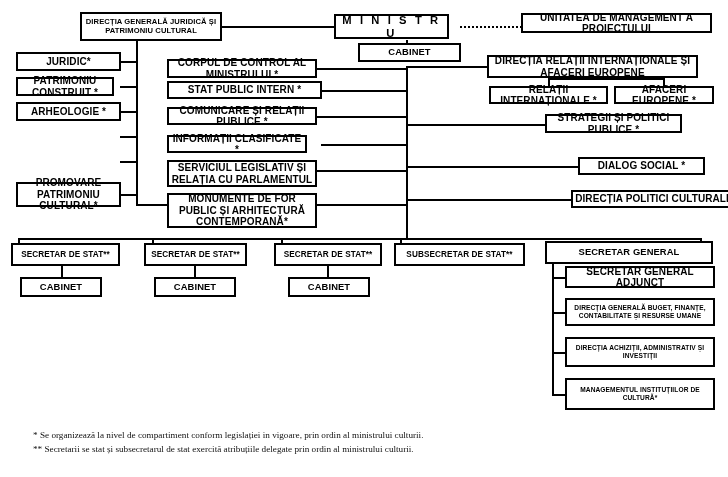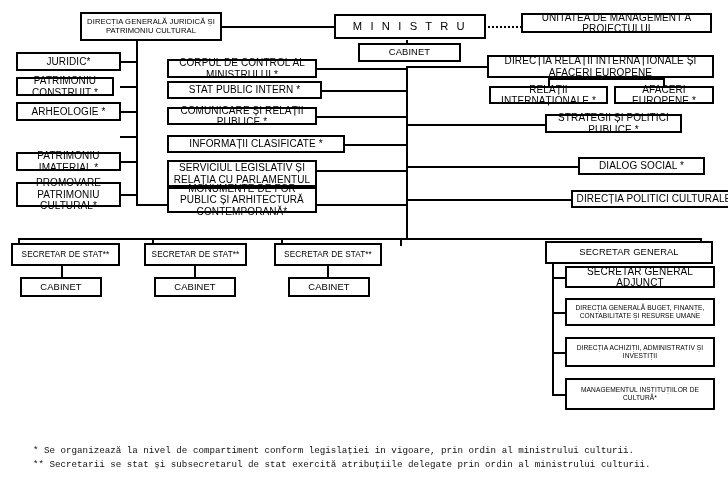--- a/index.html
+++ b/index.html
@@ -19,21 +19,21 @@
   
   .box {
     position: absolute;
     box-sizing: border-box;
     border: 2px solid #000000;
     background: #ffffff;
     display: flex;
     align-items: center;
     justify-content: center;
     text-align: center;
-    font-weight: normal;
+    font-weight: bold;
     color: #000000;
     line-height: 1.15;
     letter-spacing: 0.1px;
     padding: 1px 2px;
     z-index: 5;
   }
   .t65 { font-size: 6.6px; }
   .t7  { font-size: 10px; }
   .t75 { font-size: 7.6px; }
   .t8  { font-size: 8.2px; }
@@ -52,25 +52,25 @@
     position: absolute;
     height: 0;
     border-top: 2px dotted #000000;
     z-index: 1;
   }
 
   
   .footnotes {
     position: absolute;
     left: 33px;
-    top: 444px;
+    top: 428px;
     font-size: 9.2px;
     color: #111111;
     line-height: 1.55;
-    font-family: Liberation Mono, monospace;
+    font-family: Liberation Serif, serif;
   }
   .footnotes div { white-space: nowrap; }
 </style>
 </head>
 <body>
 
 <div id="chart-root">
 
   <div class="ln hln" style="left:222px; top:26px; width:112px;"></div>
 
@@ -116,49 +116,49 @@
   <div class="ln vln" style="left:327px; top:266px; height:12px;"></div>
 
   <div class="ln vln" style="left:552px; top:264px; height:132px;"></div>
   <div class="ln hln" style="left:552px; top:277px; width:14px;"></div>
   <div class="ln hln" style="left:552px; top:312px; width:14px;"></div>
   <div class="ln hln" style="left:552px; top:352px; width:14px;"></div>
   <div class="ln hln" style="left:552px; top:394px; width:14px;"></div>
 
   <div class="box t75" style="left:80px; top:12px; width:142px; height:29px;">DIRECȚIA GENERALĂ JURIDICĂ ȘI PATRIMONIU CULTURAL</div>
 
-  <div class="box t11" style="left:334px; top:14px; width:152px; height:25px;">M I N I S T R U</div>
+  <div class="box t11" style="left:334px; top:14px; width:115px; height:25px;">M I N I S T R U</div>
 
   <div class="box t7" style="left:521px; top:13px; width:191px; height:20px;">UNITATEA DE MANAGEMENT A PROIECTULUI</div>
 
   <div class="box t9" style="left:358px; top:43px; width:103px; height:19px;">CABINET</div>
 
   <div class="box t7" style="left:16px; top:52px; width:105px; height:19px;">JURIDIC*</div>
   <div class="box t7" style="left:16px; top:77px; width:98px; height:19px;">PATRIMONIU  CONSTRUIT *</div>
   <div class="box t7" style="left:16px; top:102px; width:105px; height:19px;">ARHEOLOGIE *</div>
-  <div class="box t7" style="left:16px; top:152px; width:105px; height:19px;">PATRIMONIU  IMATERIAL *</div>
   <div class="box t7" style="left:16px; top:182px; width:105px; height:25px;">PROMOVARE PATRIMONIU CULTURAL*</div>
 
   <div class="box t7" style="left:167px; top:59px; width:150px; height:19px;">CORPUL DE  CONTROL AL MINISTRULUI *</div>
   <div class="box t7" style="left:167px; top:81px; width:155px; height:18px;">STAT PUBLIC INTERN *</div>
   <div class="box t7" style="left:167px; top:107px; width:150px; height:18px;">COMUNICARE ȘI RELAȚII PUBLICE *</div>
-  <div class="box t7" style="left:167px; top:135px; width:178px; height:18px;">INFORMAȚII CLASIFICATE *</div>
+  <div class="box t7" style="left:167px; top:135px; width:140px; height:18px;">INFORMAȚII CLASIFICATE *</div>
   <div class="box t7" style="left:167px; top:160px; width:150px; height:27px;">SERVICIUL LEGISLATIV ȘI RELAȚIA  CU PARLAMENTUL</div>
-  <div class="box t7" style="left:167px; top:187px; width:150px; height:26px;">MONUMENTE DE FOR PUBLIC ȘI ARHITECTURĂ CONTEMPORANĂ*</div>
+  <div class="box t7" style="left:167px; top:193px; width:150px; height:35px;">MONUMENTE DE FOR PUBLIC ȘI ARHITECTURĂ CONTEMPORANĂ*</div>
 
-  <div class="box t7" style="left:487px; top:55px; width:227px; height:23px;">DIRECȚIA RELAȚII INTERNAȚIONALE ȘI AFACERI EUROPENE</div>
+  <div class="box t7" style="left:487px; top:55px; width:211px; height:23px;">DIRECȚIA RELAȚII INTERNAȚIONALE ȘI AFACERI EUROPENE</div>
   <div class="box t7" style="left:489px; top:86px; width:119px; height:18px;">RELAȚII  INTERNAȚIONALE *</div>
   <div class="box t7" style="left:614px; top:86px; width:100px; height:18px;">AFACERI EUROPENE *</div>
   <div class="box t7" style="left:545px; top:114px; width:137px; height:19px;">STRATEGII ȘI POLITICI PUBLICE *</div>
   <div class="box t7" style="left:578px; top:157px; width:127px; height:18px;">DIALOG SOCIAL *</div>
   <div class="box t7" style="left:571px; top:190px; width:166px; height:18px;">DIRECȚIA POLITICI CULTURALE</div>
 
   <div class="box t8" style="left:11px; top:243px; width:109px; height:23px;">SECRETAR DE STAT**</div>
   <div class="box t8" style="left:144px; top:243px; width:103px; height:23px;">SECRETAR DE STAT**</div>
   <div class="box t8" style="left:274px; top:243px; width:108px; height:23px;">SECRETAR DE STAT**</div>
+  <div class="box t8" style="left:394px; top:243px; width:131px; height:23px;">SUBSECRETAR DE STAT**</div>
   <div class="box t9" style="left:545px; top:241px; width:168px; height:23px;">SECRETAR GENERAL</div>
 
   <div class="box t9" style="left:20px; top:277px; width:82px; height:20px;">CABINET</div>
   <div class="box t9" style="left:154px; top:277px; width:82px; height:20px;">CABINET</div>
   <div class="box t9" style="left:288px; top:277px; width:82px; height:20px;">CABINET</div>
 
   <div class="box t7" style="left:565px; top:266px; width:150px; height:22px;">SECRETAR GENERAL ADJUNCT</div>
   <div class="box t65" style="left:565px; top:298px; width:150px; height:28px;">DIRECȚIA  GENERALĂ BUGET, FINANȚE, CONTABILITATE  ȘI RESURSE UMANE</div>
   <div class="box t65" style="left:565px; top:337px; width:150px; height:30px;">DIRECȚIA ACHIZIȚII, ADMINISTRATIV ȘI INVESTIȚII</div>
   <div class="box t65" style="left:565px; top:378px; width:150px; height:32px;">MANAGEMENTUL INSTITUȚIILOR DE CULTURĂ*</div>

